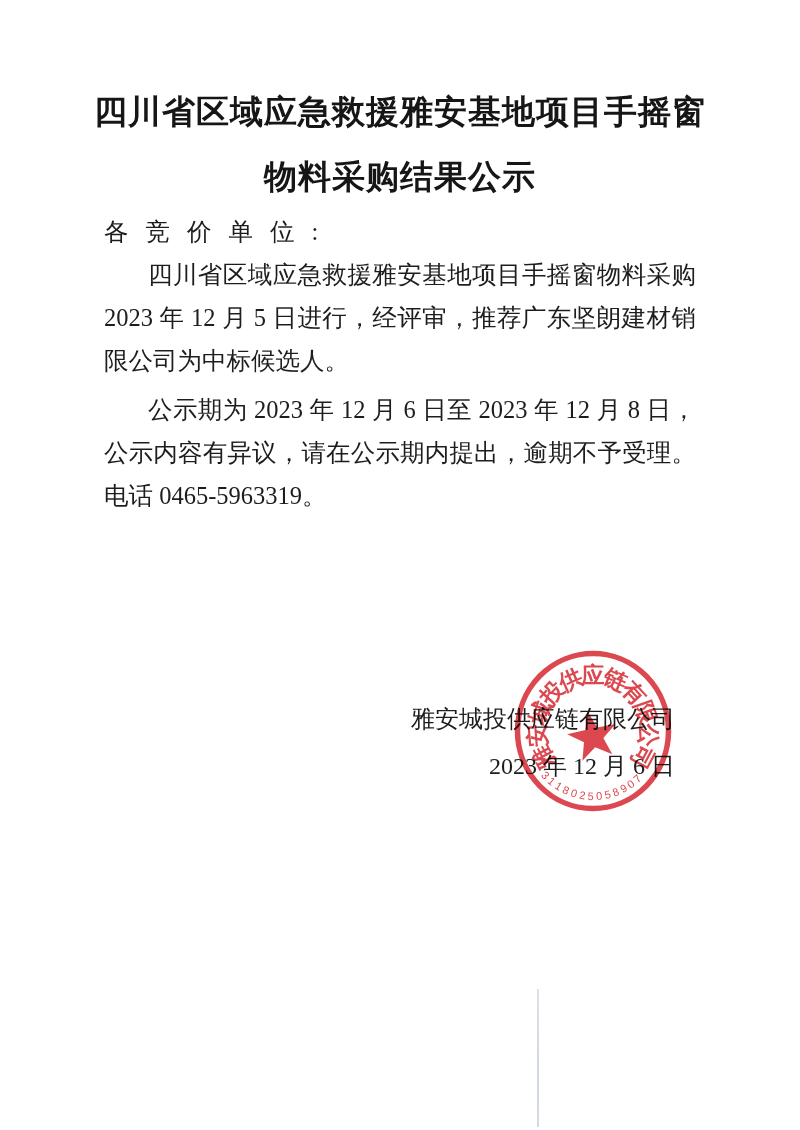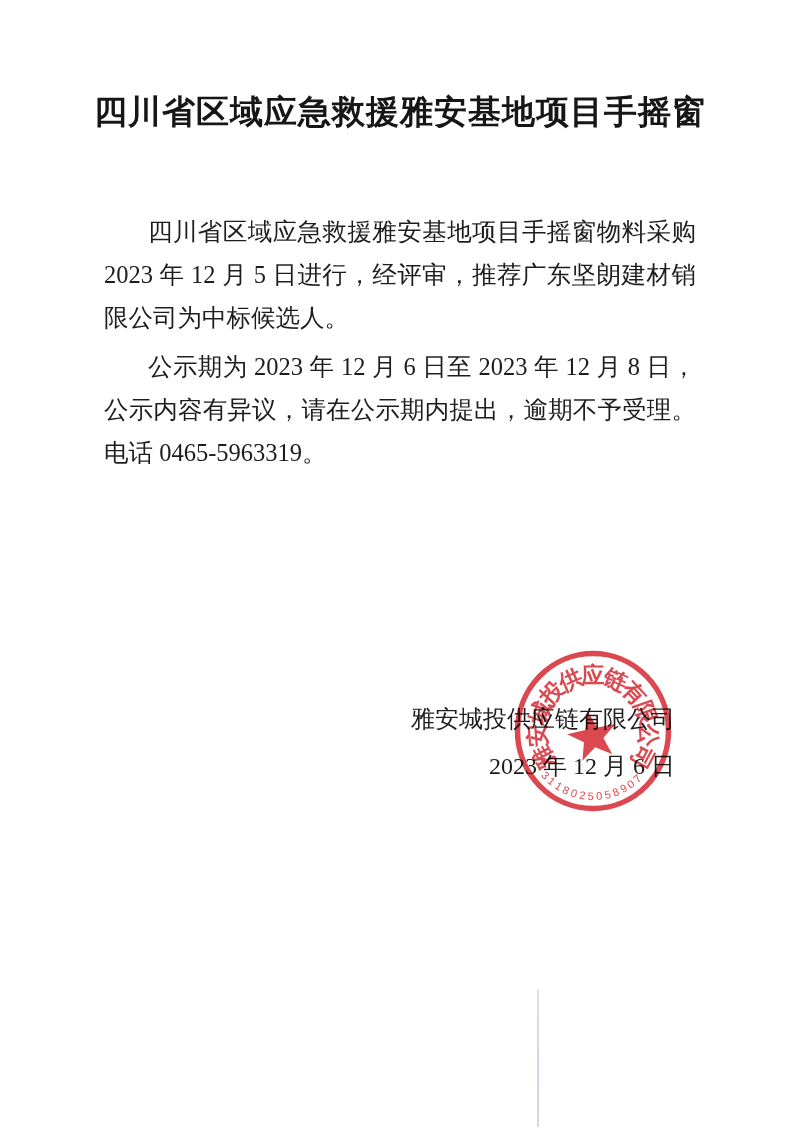--- a/index.html
+++ b/index.html
@@ -54,23 +54,25 @@
     opacity:.6;
   }
 </style>
 </head>
 <body>
 
 <div class="page" data-name="scanned-document-page">
 
   <div class="title" data-name="document-title">
       <div class="t-line first" data-name="title-line">四川省区域应急救援雅安基地项目手摇窗</div>
+      <div class="t-line last" data-name="title-line">物料采购结果公示</div>
     </div>
 
   <div class="content" data-name="document-body">
+    <div class="salutation" data-name="salutation">各竞价单位:</div>
 
     <div class="para" data-name="paragraph-1">
         <div class="line first" data-name="body-line">四川省区域应急救援雅安基地项目手摇窗物料采购于</div>
         <div class="line" data-name="body-line">2023 年 12 月 5 日进行，经评审，推荐广东坚朗建材销售有</div>
         <div class="line last" data-name="body-line">限公司为中标候选人。</div>
       </div>
 
     <div class="para" data-name="paragraph-2">
         <div class="line first" data-name="body-line">公示期为 2023 年 12 月 6 日至 2023 年 12 月 8 日，如对</div>
         <div class="line" data-name="body-line">公示内容有异议，请在公示期内提出，逾期不予受理。投诉</div>

